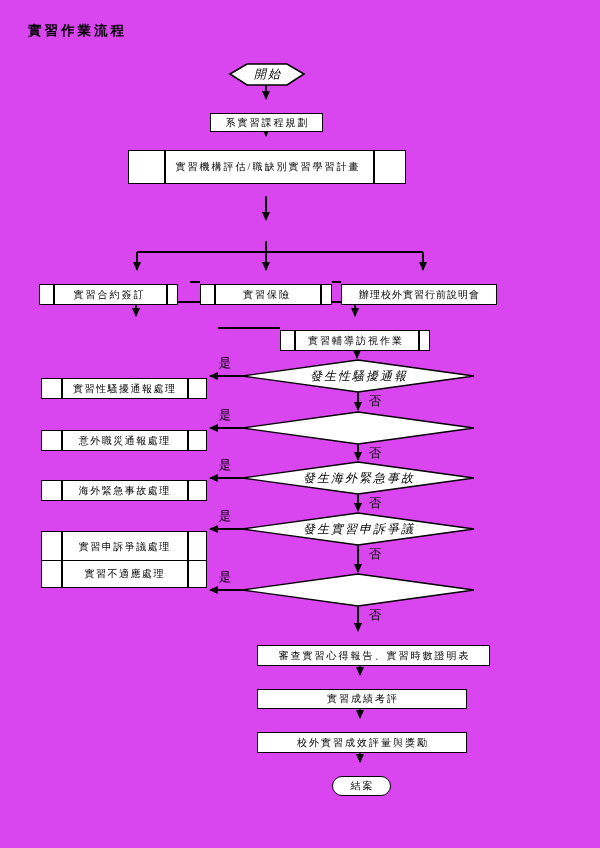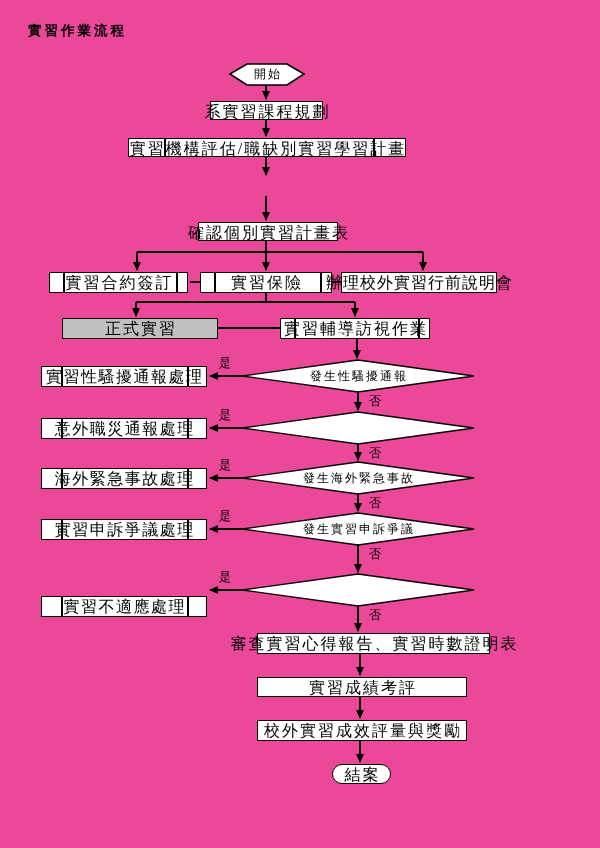--- a/index.html
+++ b/index.html
@@ -2,39 +2,39 @@
 <html><head>
 <meta charset="utf-8">
 <style>
   * { margin:0; padding:0; box-sizing:border-box; }
   html,body { background:#ffffff; }
   body {
     width:600px; height:848px;
     font-family:"Liberation Serif","DejaVu Serif",serif;
     color:#000;
   }
-  .canvas { position:relative; width:600px; height:848px; background:#ec4899; overflow:hidden; }
+  .canvas { position:relative; width:600px; height:848px; background:#d946ef; overflow:hidden; }
   svg.layer { position:absolute; left:0; top:0; }
   .title {
     position:absolute; left:28px; top:22px;
     font-size:13.5px; font-weight:bold; letter-spacing:3px;
   }
   .node {
-    position:absolute; display:flex; align-items:flex-start; justify-content:center;
-    border:1.5px solid #000; background:#fff; font-size:16px; white-space:nowrap;
+    position:absolute; display:flex; align-items:center; justify-content:center;
+    border:1.5px solid #000; background:#fff; font-size:10px; white-space:nowrap;margin-top:12px;
   }
   .node .txt, .free .txt { letter-spacing:2px; text-indent:2px; }
   .node.ls1 .txt { letter-spacing:1px; text-indent:1px; }
   .node.ls15 .txt { letter-spacing:1.5px; text-indent:1.5px; }
   .bar { position:absolute; top:0; bottom:0; width:1.5px; background:#000; }
   .gray { background:#c0c0c0; }
   .pill { border-radius:10px; }
   .free {
     position:absolute; display:flex; align-items:center; justify-content:center;
-    font-size:12px; background:transparent; border:none; white-space:nowrap;
+    font-size:12px; background:transparent; border:none; white-space:nowrap;font-style:italic;
   }
   .lbl { position:absolute; font-size:12.5px; width:26px; text-align:center; }
 </style>
 </head>
 <body>
 
 <div class="canvas">
 
   <svg class="layer" width="600" height="848" viewBox="0 0 600 848">
     <defs>
@@ -98,50 +98,44 @@
   <div class="title">實習作業流程</div>
 
   <div class="free" style="left:230px;top:64px;width:74px;height:20px">
     <span class="txt">開始</span>
   </div>
 
   <div class="node" style="left:210px;top:101px;width:113px;height:19px">
     <span class="txt">系實習課程規劃</span>
   </div>
 
-  <div class="node" style="left:128px;top:138px;width:278px;height:19px">
+  <div class="node" style="left:128px;top:138px;width:278px;height:34px">
     <i class="bar" style="left:35px"></i>
     <i class="bar" style="left:244px"></i>
     <span class="txt">實習機構評估/職缺別實習學習計畫</span>
   </div>
 
 
-  <div class="node" style="left:198px;top:222px;width:140px;height:19px">
-    <span class="txt">確認個別實習計畫表</span>
-  </div>
-
-  <div class="node" style="left:49px;top:272px;width:139px;height:21px">
+
+  <div class="node" style="left:39px;top:272px;width:139px;height:21px">
     <i class="bar" style="left:13px"></i>
     <i class="bar" style="left:126px"></i>
     <span class="txt">實習合約簽訂</span>
   </div>
 
   <div class="node" style="left:200px;top:272px;width:132px;height:21px">
     <i class="bar" style="left:13px"></i>
     <i class="bar" style="left:119px"></i>
     <span class="txt">實習保險</span>
   </div>
 
   <div class="node ls1" style="left:341px;top:272px;width:156px;height:21px">
     <span class="txt">辦理校外實習行前說明會</span>
   </div>
 
-  <div class="node gray" style="left:62px;top:318px;width:156px;height:21px">
-    <span class="txt">正式實習</span>
-  </div>
 
   <div class="node" style="left:280px;top:318px;width:150px;height:21px">
     <i class="bar" style="left:13px"></i>
     <i class="bar" style="left:137px"></i>
     <span class="txt">實習輔導訪視作業</span>
   </div>
 
   <div class="node ls15" style="left:41px;top:366px;width:166px;height:21px">
     <i class="bar" style="left:19px"></i>
     <i class="bar" style="left:145px"></i>
@@ -165,32 +159,32 @@
     <i class="bar" style="left:19px"></i>
     <i class="bar" style="left:145px"></i>
     <span class="txt">海外緊急事故處理</span>
   </div>
   <div class="lbl" style="left:212px;top:457px">是</div>
   <div class="free" style="left:258px;top:469px;width:200px;height:18px">
     <span class="txt">發生海外緊急事故</span>
   </div>
   <div class="lbl" style="left:362px;top:495px">否</div>
 
-  <div class="node ls15" style="left:41px;top:519px;width:166px;height:21px">
+  <div class="node ls15" style="left:41px;top:519px;width:166px;height:32px">
     <i class="bar" style="left:19px"></i>
     <i class="bar" style="left:145px"></i>
     <span class="txt">實習申訴爭議處理</span>
   </div>
   <div class="lbl" style="left:212px;top:508px">是</div>
   <div class="free" style="left:258px;top:520px;width:200px;height:18px">
     <span class="txt">發生實習申訴爭議</span>
   </div>
   <div class="lbl" style="left:362px;top:546px">否</div>
 
-  <div class="node ls15" style="left:41px;top:596px;width:166px;height:21px">
+  <div class="node ls15" style="left:41px;top:548px;width:166px;height:28px">
     <i class="bar" style="left:19px"></i>
     <i class="bar" style="left:145px"></i>
     <span class="txt">實習不適應處理</span>
   </div>
   <div class="lbl" style="left:212px;top:569px">是</div>
   <div class="lbl" style="left:362px;top:607px">否</div>
 
   <div class="node" style="left:257px;top:633px;width:233px;height:21px">
     <span class="txt">審查實習心得報告、實習時數證明表</span>
   </div>

